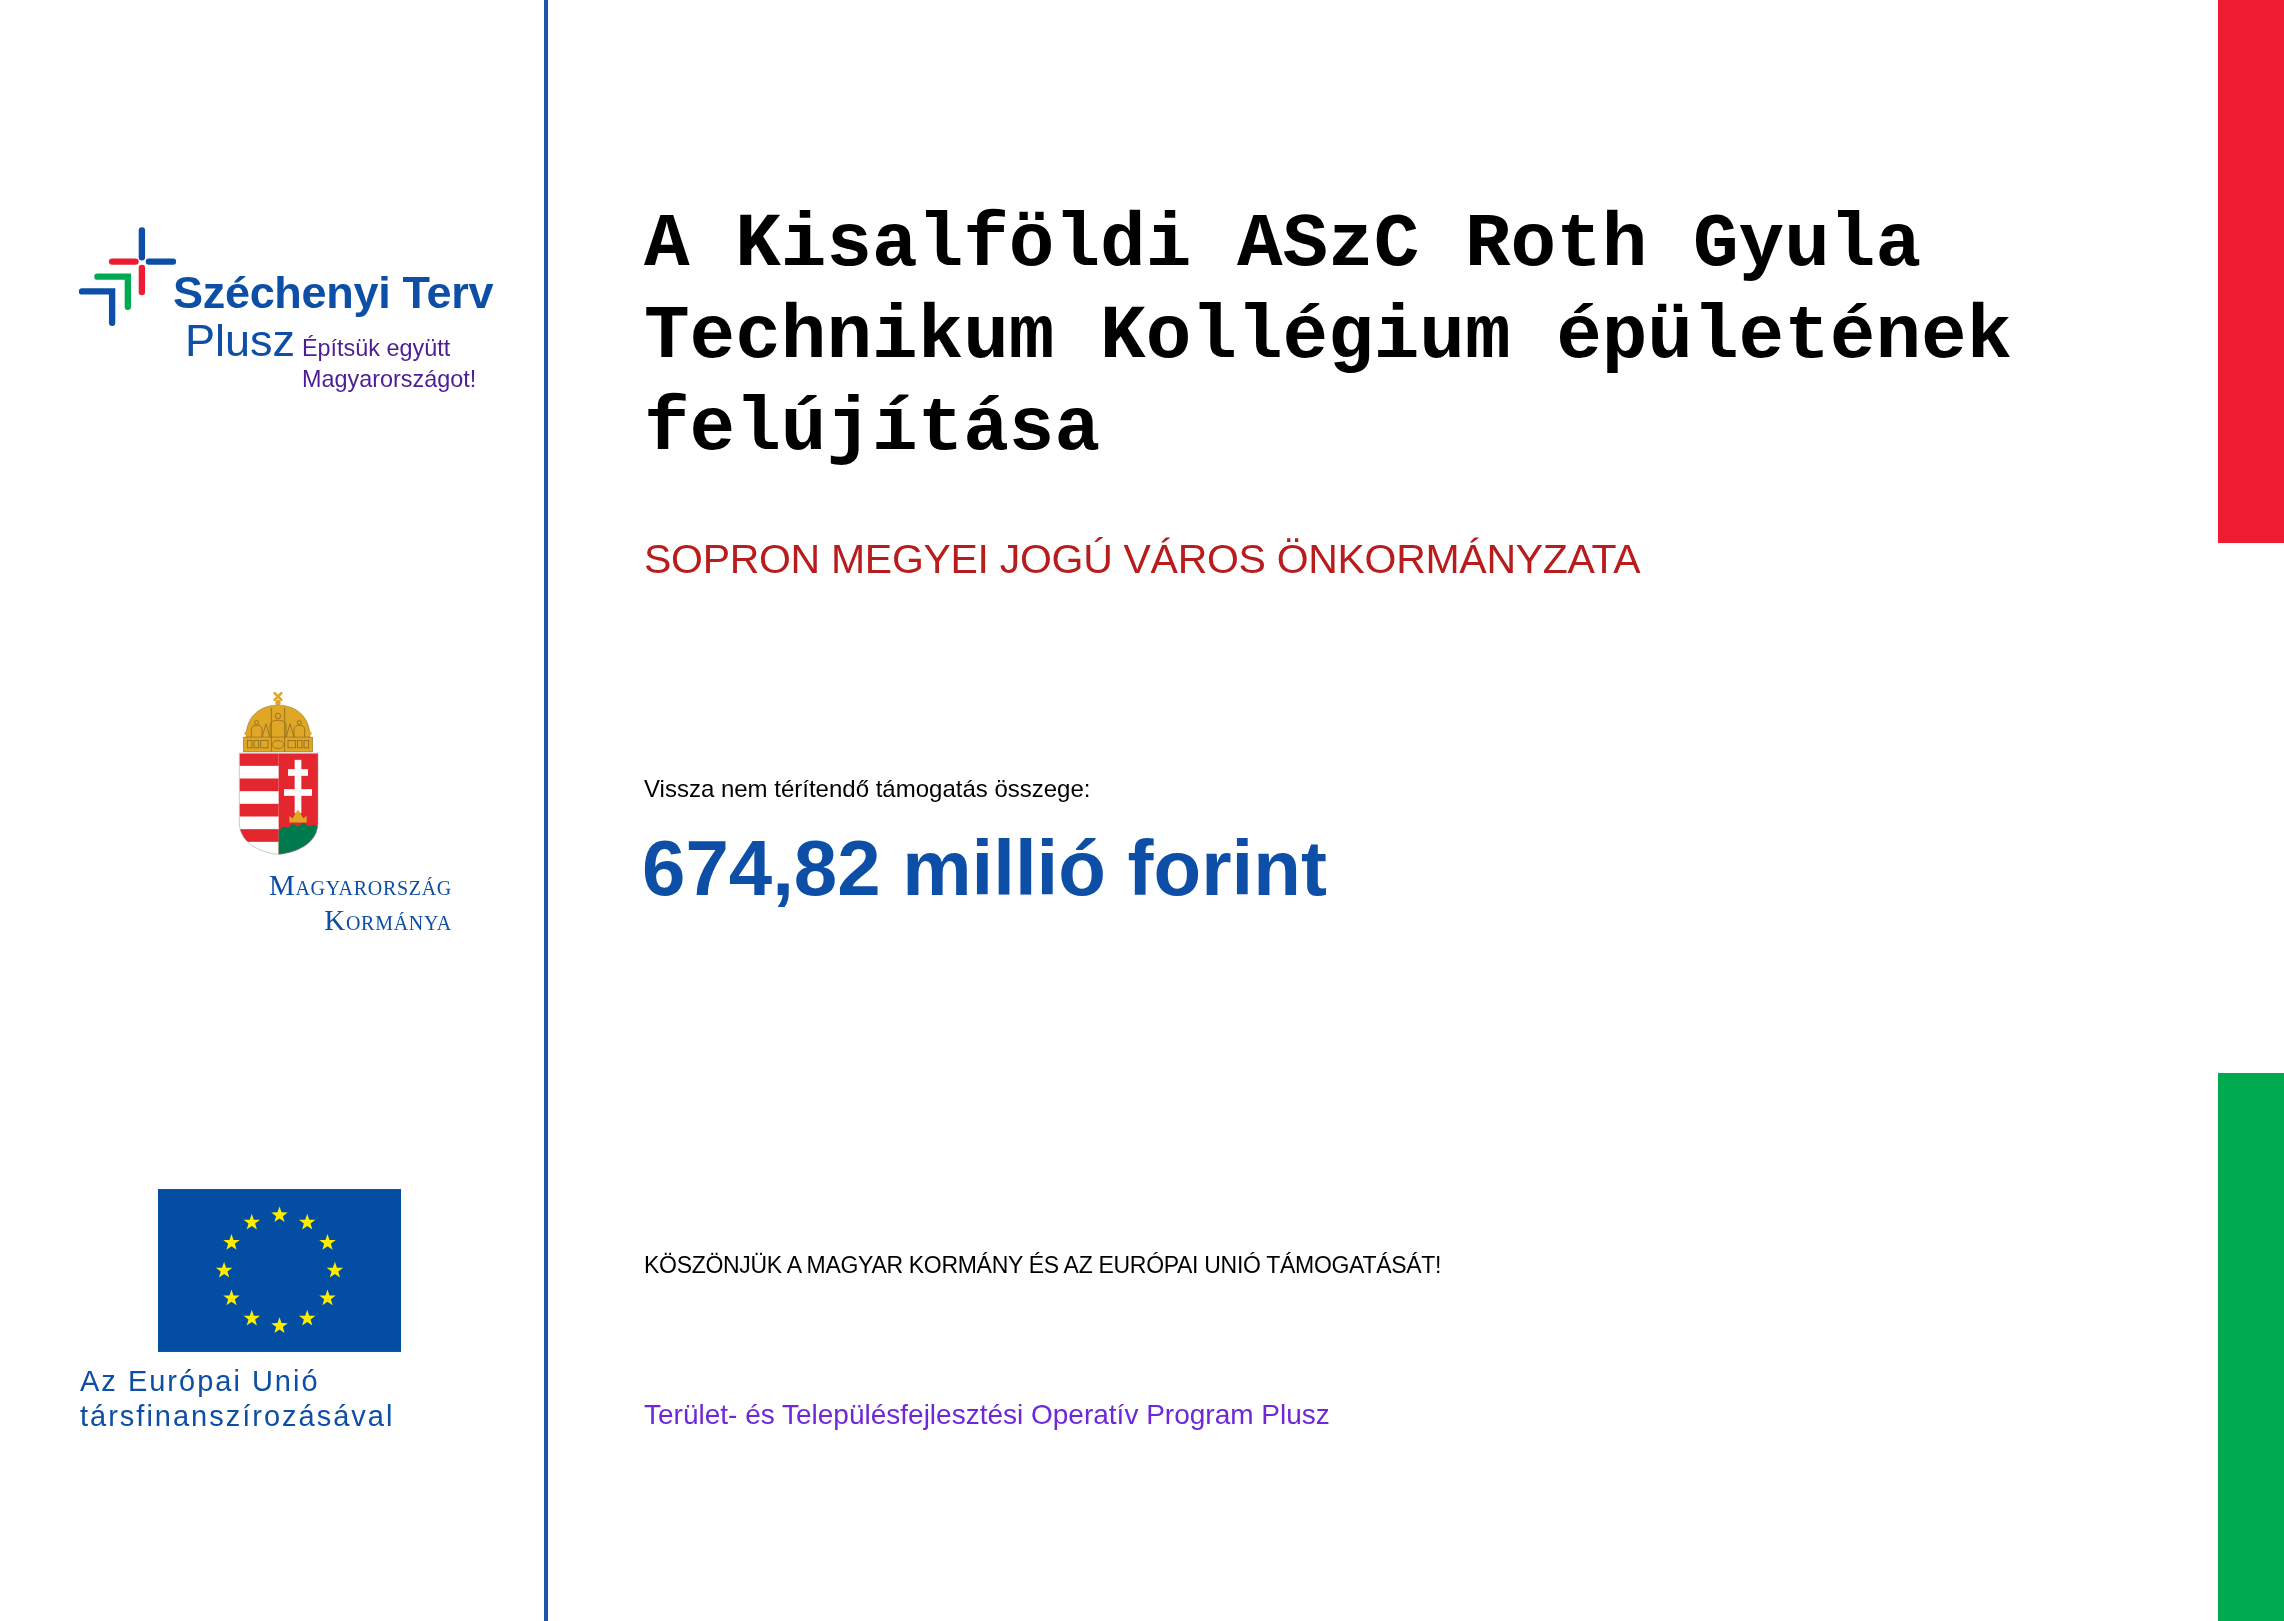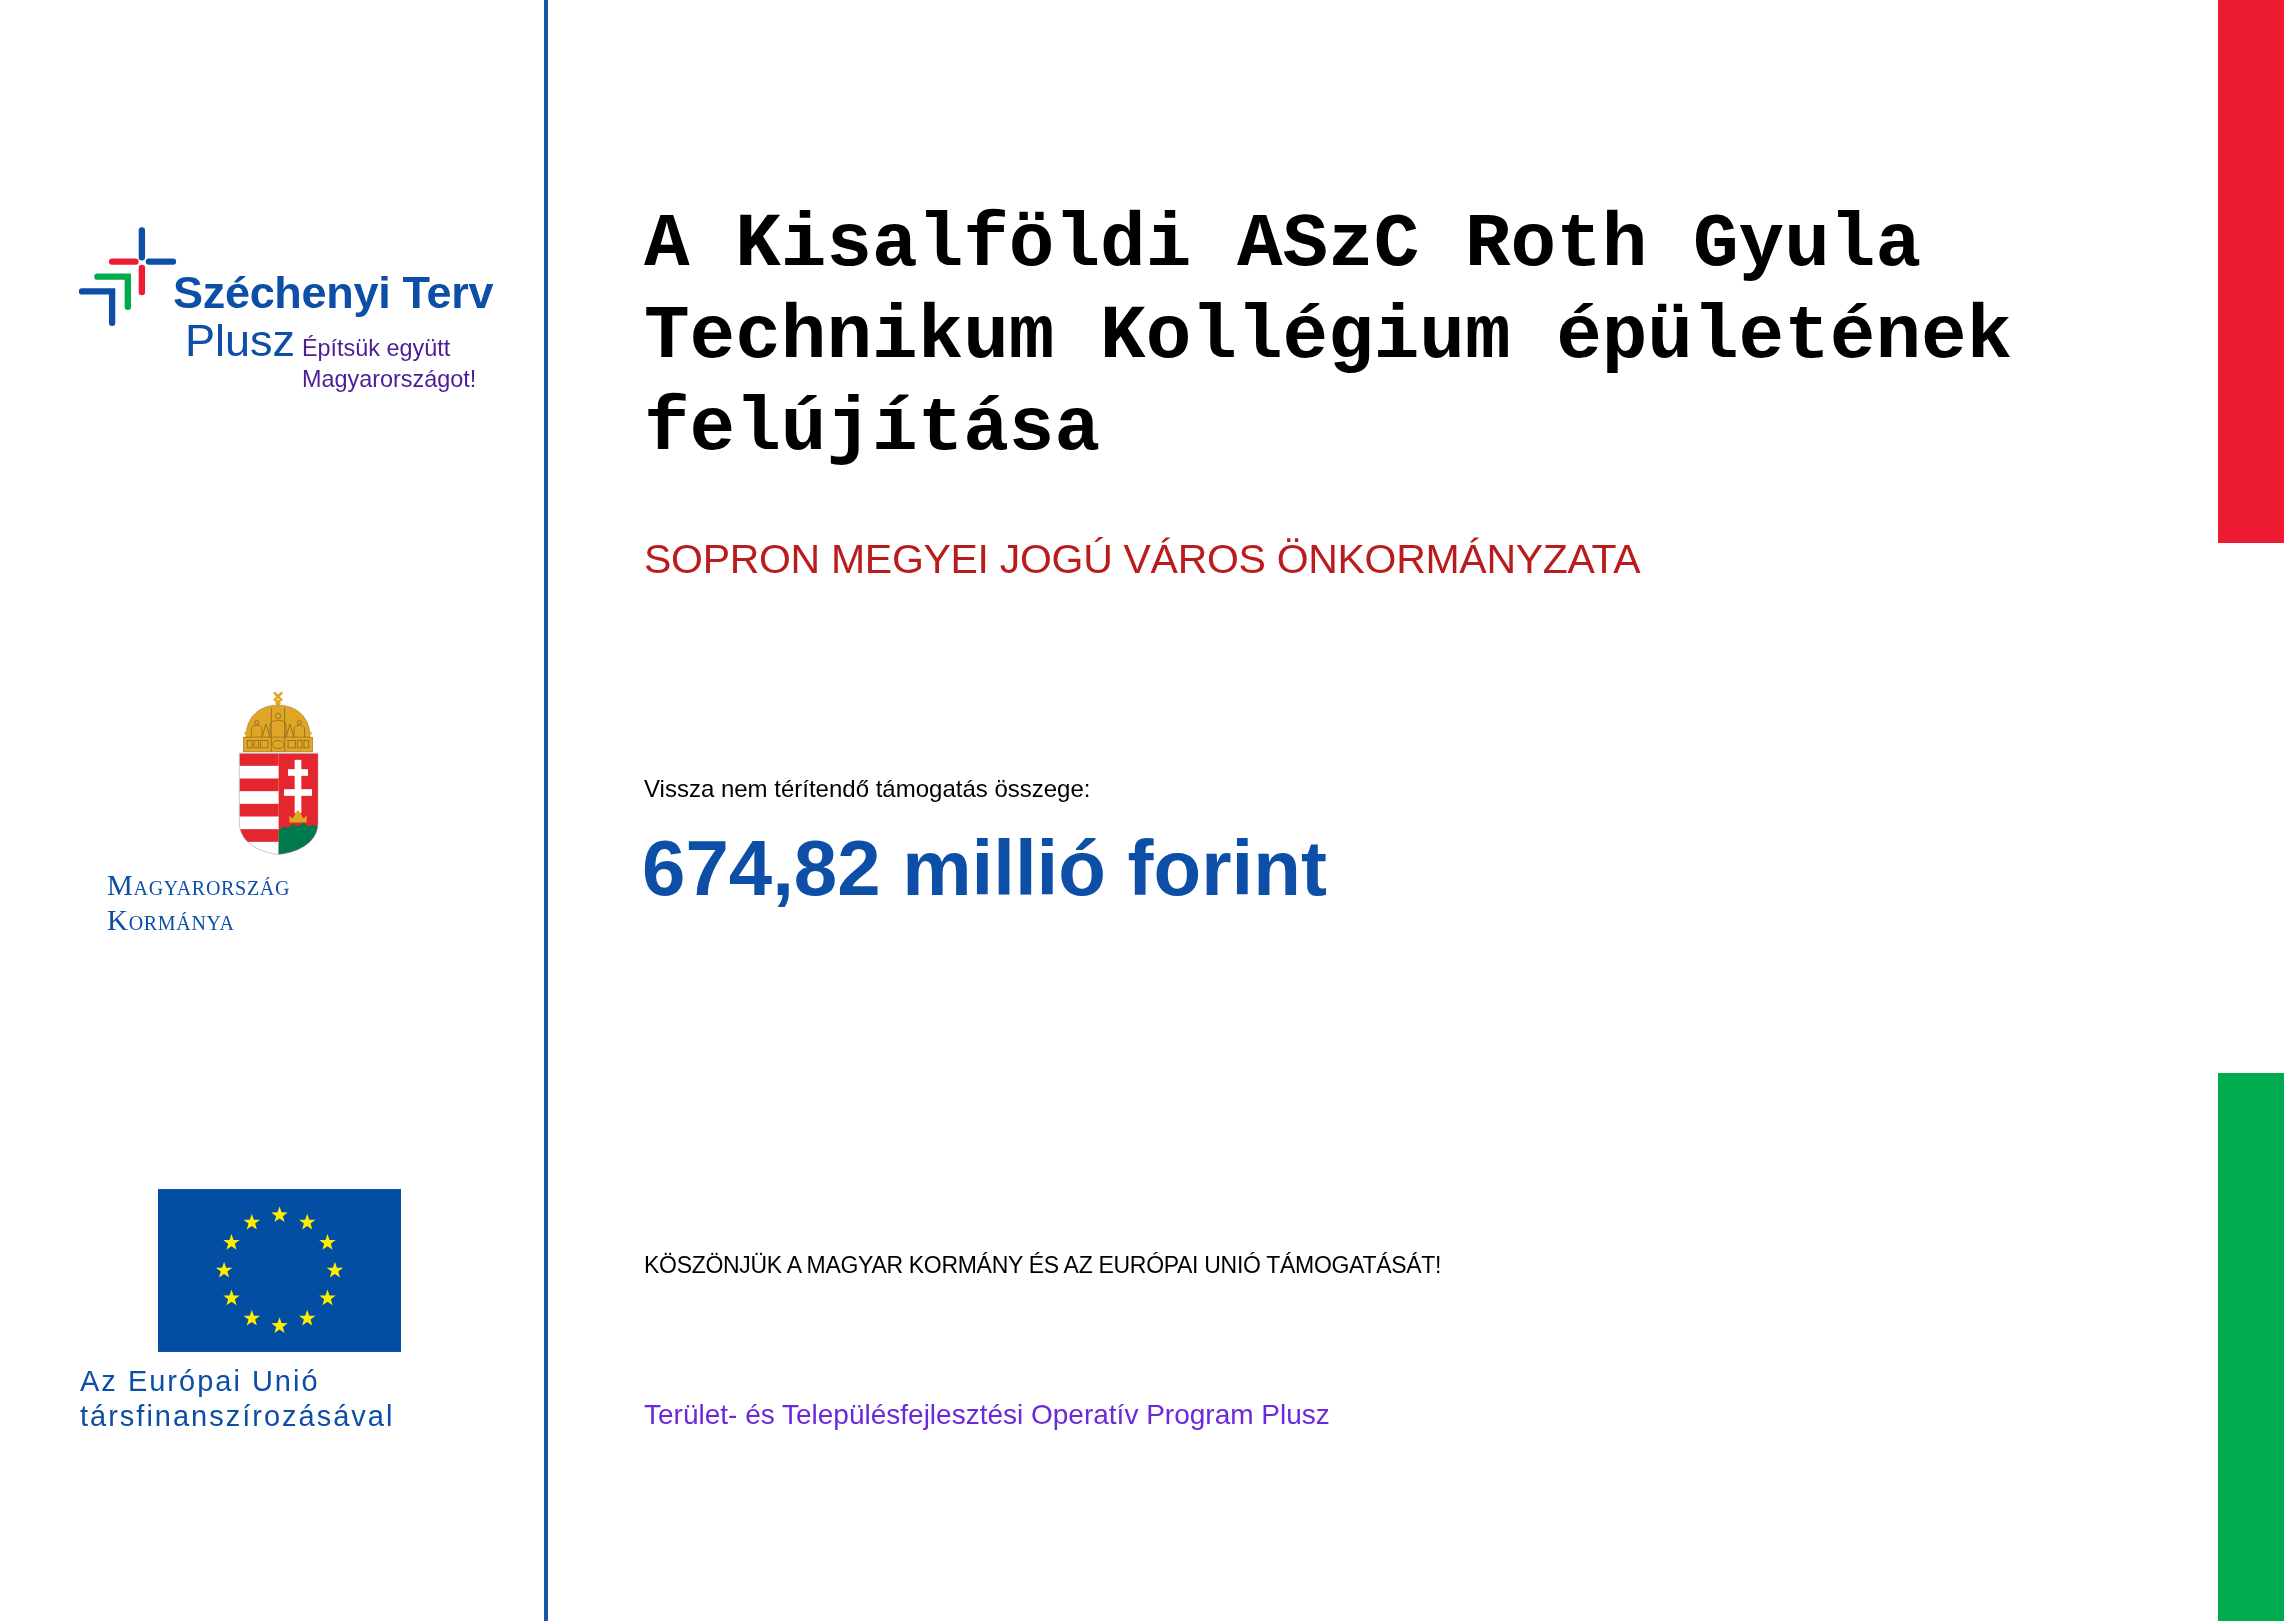--- a/index.html
+++ b/index.html
@@ -14,21 +14,21 @@
     .bar-green { left: 2218px; top: 1073px; width: 66px; height: 548px; }
 
     
     .stp-mark { left: 74px; top: 221px; width: 107px; height: 114px; }
     .stp-title { left: 173px; top: 269px; font-weight: bold; font-size: 45px; line-height: 48px; color: #0d4ea6; white-space: nowrap; letter-spacing: -0.3px; }
     .stp-plusz { left: 173px; top: 317px; font-weight: normal; font-size: 45px; line-height: 48px; color: #0d4ea6; margin-left: 12px; }
     .stp-slogan { left: 302px; top: 333px; font-size: 23.4px; line-height: 31px; color: #4c1d95; white-space: nowrap; }
 
     
     .crest { left: 234px; top: 689px; width: 90px; height: 167px; }
-    .gov-text { left: 107px; top: 868px; width: 345px; text-align: left; font-family: "Liberation Serif", serif; color: #0d4ea6; font-variant: small-caps; font-size: 29px; line-height: 35px; letter-spacing: 0.7px; }
+    .gov-text { left: 107px; top: 868px; width: 345px; text-align: right; font-family: "Liberation Serif", serif; color: #0d4ea6; font-variant: small-caps; font-size: 29px; line-height: 35px; letter-spacing: 0.7px; }
 
     
     .eu-flag { left: 158px; top: 1189px; width: 243px; height: 163px; }
     .eu-text { left: 80px; top: 1364px; width: 398px; color: #0d4ea6; font-size: 29px; line-height: 35px; letter-spacing: 2px; }
 
     
     .title { left: 644px; top: 199px; width: 1538px; font-weight: bold; font-size: 76px; line-height: 92px; color: #000; font-family: Liberation Mono, monospace; }
     .beneficiary { left: 644px; top: 536px; font-size: 41px; line-height: 47px; color: #b91c1c; white-space: nowrap; letter-spacing: -0.3px; text-align: right; }
     .grant-label { left: 644px; top: 768px; font-size: 24px; line-height: 41px; color: #000; white-space: nowrap; }
     .grant-amount { left: 642px; top: 825px; font-weight: bold; font-size: 78px; line-height: 87px; color: #0d4ea6; white-space: nowrap; }

